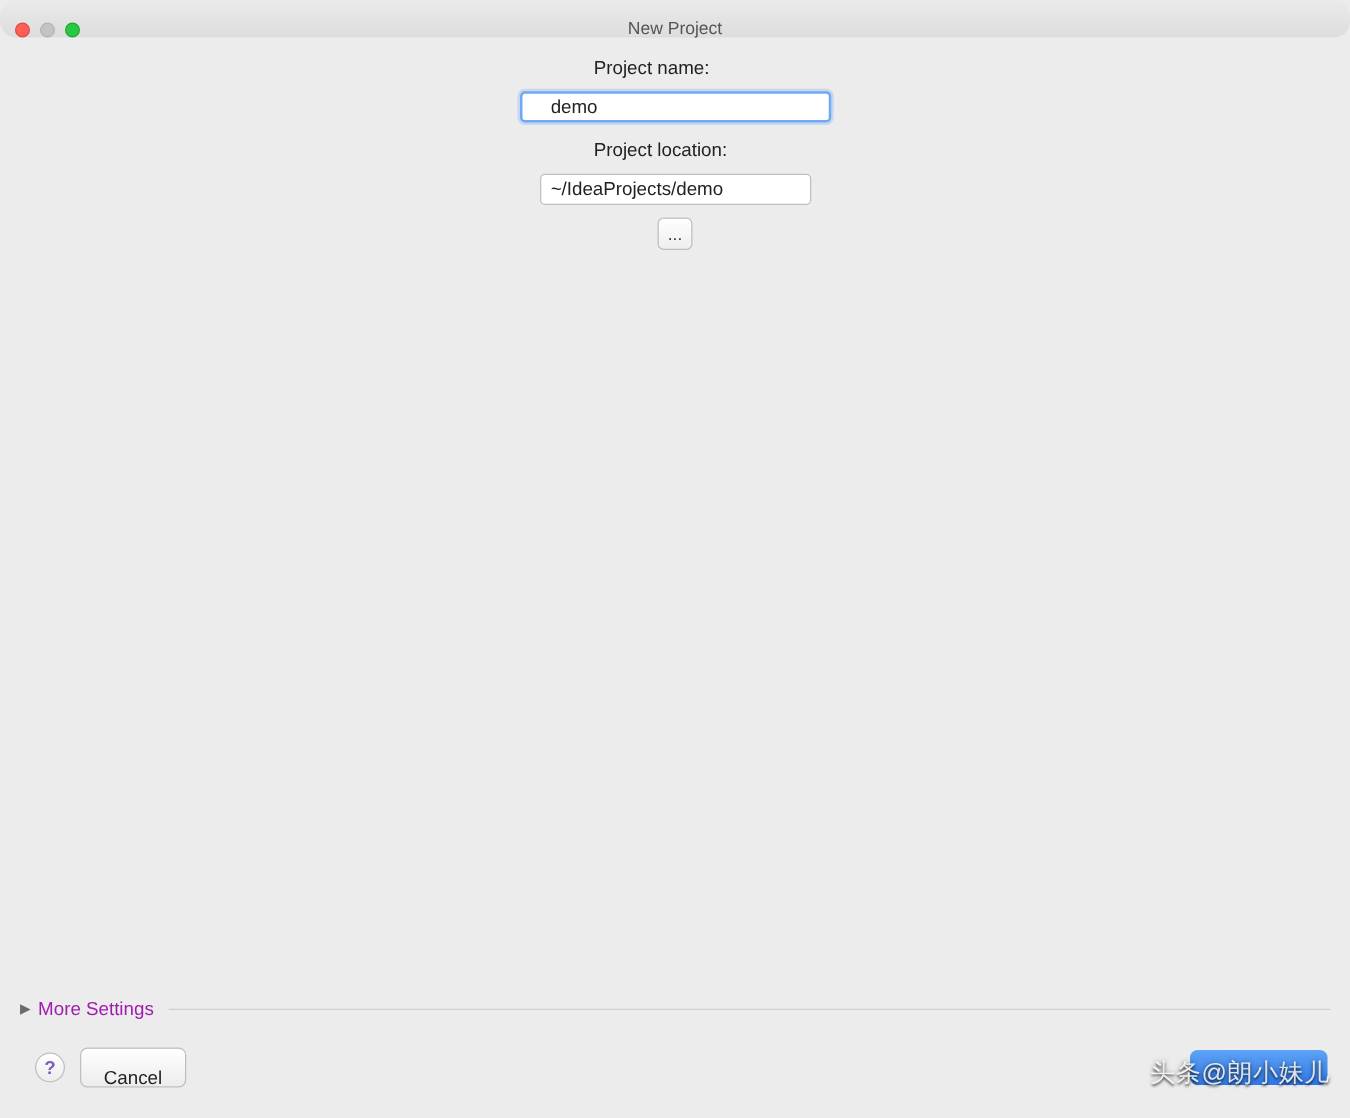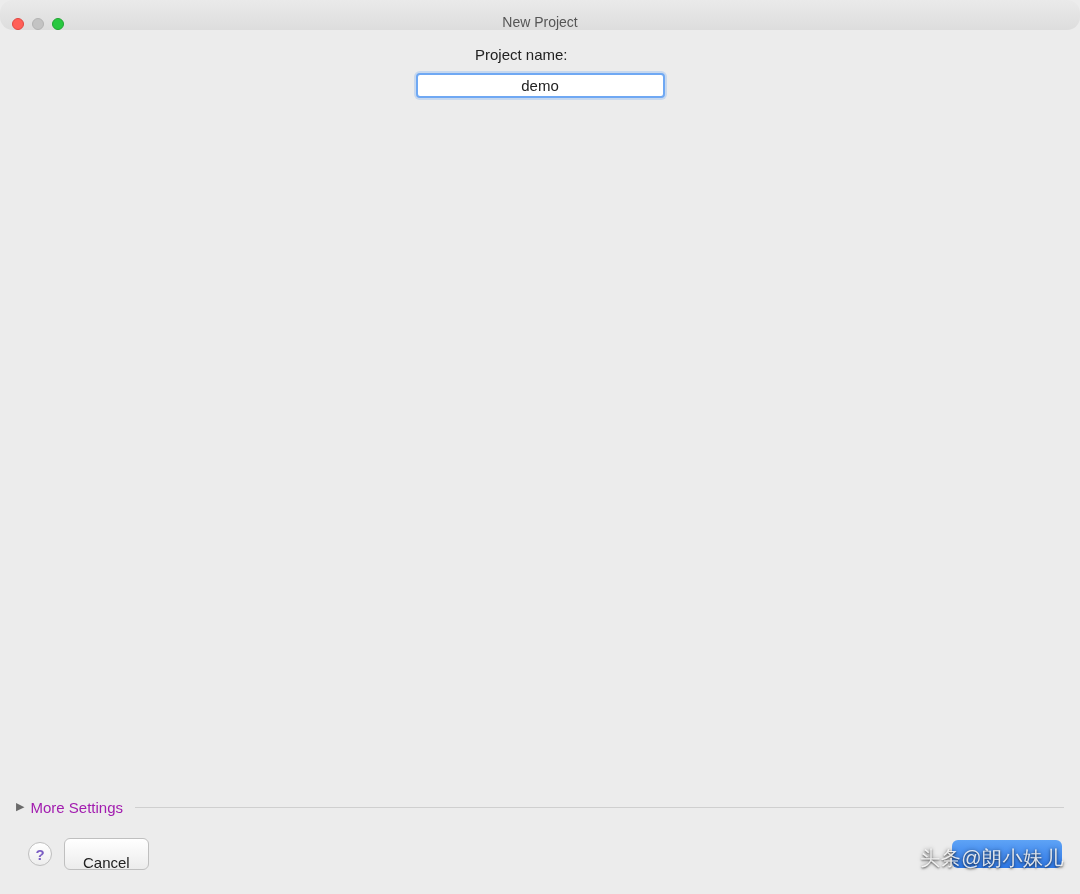--- a/index.html
+++ b/index.html
@@ -74,21 +74,20 @@
       border: 1px solid #bfbfbf;
       border-radius: 4px;
       background: #fff;
       color: #222;
       outline: none;
     }
     .text-input.focused {
       border: 2px solid #6fa8f3;
       padding: 2px 23px;
       box-shadow: 0 0 0 2px rgba(111,168,243,0.3);
-      text-align: center;
     }
     .browse-btn {
       width: 28px;
       height: 26px;
       border: 1px solid #bfbfbf;
       border-radius: 5px;
       background: linear-gradient(to bottom, #ffffff, #eeeeee);
       font-size: 14px;
       color: #333;
       cursor: pointer;
@@ -188,20 +187,25 @@
 </div>
 
 <div class="content">
   <div class="form-area">
 
     <div class="form-row">
       <div class="form-label">Project name:</div>
       <input type="text" class="text-input focused" value="demo" style="">
     </div>
 
+    <div class="form-row">
+      <div class="form-label">Project location:</div>
+      <input type="text" class="text-input" value="~/IdeaProjects/demo" style="">
+      <button class="browse-btn">...</button>
+    </div>
 
   </div>
 
   <div class="spacer"></div>
 
   <div class="more-settings-row">
     <span class="disclosure-triangle">▶</span>
     <span class="more-settings-label">More Settings</span>
     <div class="more-settings-line"></div>
   </div>

